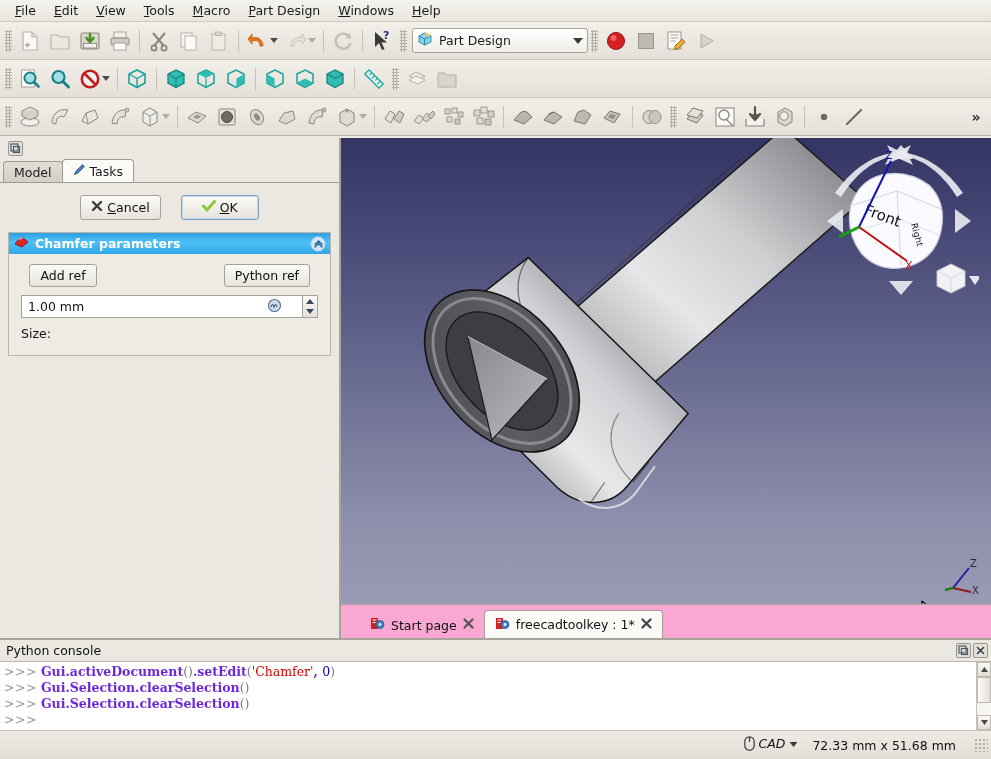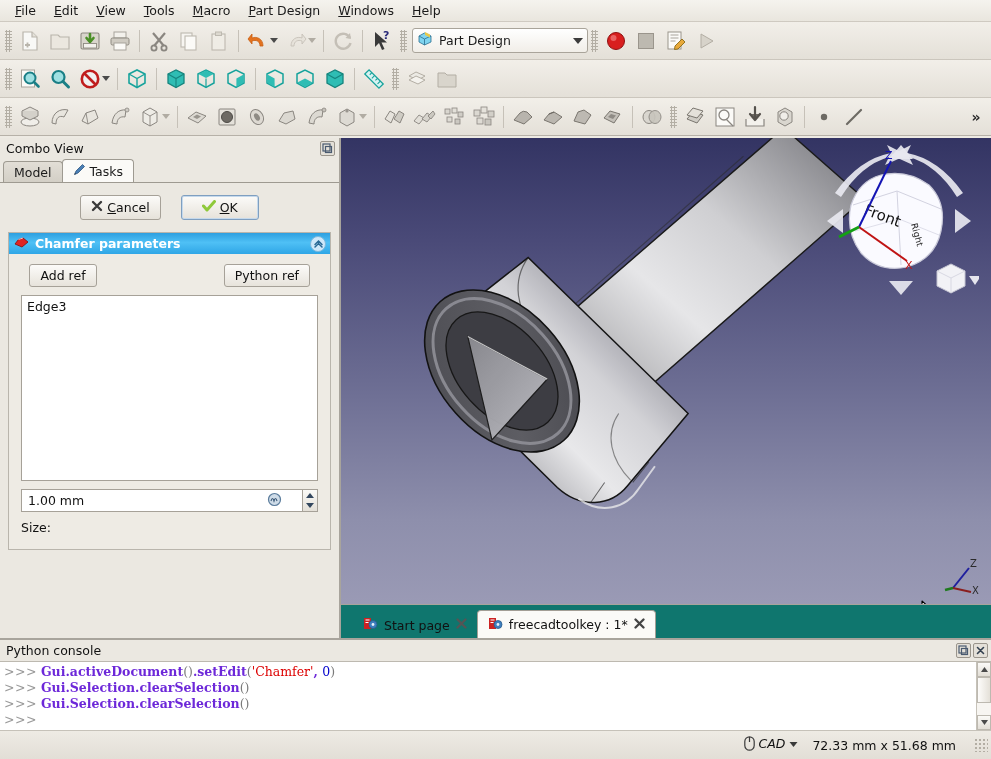--- a/index.html
+++ b/index.html
@@ -233,23 +233,23 @@
   .view3d {
     flex: 1; position: relative; overflow: hidden;
     background: linear-gradient(to bottom, #333463 0%, #4a4a78 22%, #6b6c92 52%, #8e8fac 82%, #9a9ab5 100%);
   }
   .navcube { position: absolute; right: 12px; top: 5px; width: 160px; height: 160px; }
   .axis-ind { position: absolute; right: 8px; bottom: 6px; width: 44px; height: 44px; }
   .cursor-arrow { position: absolute; left: 580px; top: 462px; width: 14px; height: 20px; }
 
   .viewtabs {
     height: 34px;
-    background: #0f766e;
+    background: #f9a8d4;
     display: flex; align-items: flex-end;
-    padding-left: 12px;
+    padding-left: 19px;
     border-top: 1px solid #a8a49c;
   }
   .vwtab {
     height: 26px;
     display: flex; align-items: center; gap: 6px;
     padding: 0 10px;
     font-size: 12.5px; color: #111;
     border-radius: 4px 4px 0 0;
     background: transparent;
     cursor: default;
@@ -753,21 +753,20 @@
     <div style="flex:1"></div>
     <div class="tbtn">
       <span style="font-size:14px;font-weight:bold;color:#2a2a2a;">»</span>
     </div>
   </div>
 
   <div class="main">
 
     <div class="dock">
       <div class="dock-title">
-        <span class="t">Combo View</span>
         <span class="dock-btn">
           <svg width="11" height="11" viewBox="0 0 11 11">
             <rect x="1" y="1" width="7" height="7" fill="none" stroke="#4a5a70" stroke-width="1.2"></rect>
             <rect x="3.5" y="3.5" width="6" height="6" fill="none" stroke="#4a5a70" stroke-width="1.2"></rect>
           </svg>
         </span>
       </div>
 
       <div class="tabrow">
         <div class="vtab">
@@ -820,23 +819,20 @@
               </svg>
             </span>
           </div>
 
           <div class="taskbox-body">
             <div class="refrow">
               <div class="refbtn">Add ref</div>
               <div class="refbtn">Python ref</div>
             </div>
 
-            <div class="reflist">
-              <div class="item">Edge3</div>
-            </div>
 
             <div class="spinrow">
               <div class="spinfield">
                 <span class="val">1.00 mm</span>
                 <span>
                   <svg width="15" height="15" viewBox="0 0 15 15">
                     <circle cx="7.5" cy="7.5" r="6" fill="#cfdce8" stroke="#5b7c9c" stroke-width="1.2"></circle>
                     <path d="M4 9 Q5.5 4 7 9 Q8.5 4 10 9" fill="none" stroke="#3d5a78" stroke-width="1.2"></path>
                   </svg>
                 </span>

